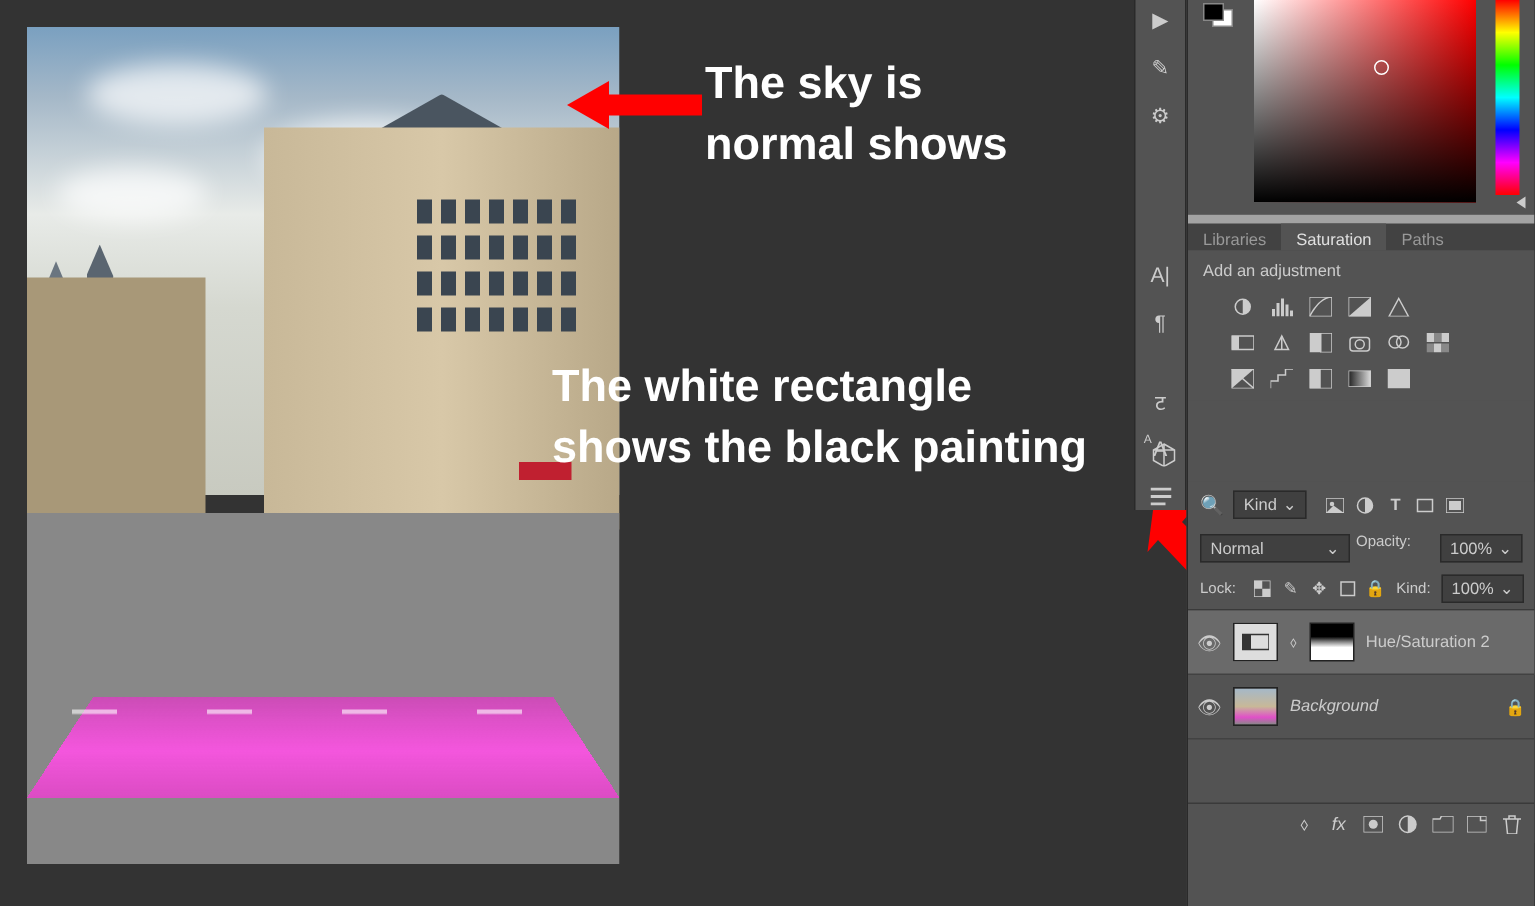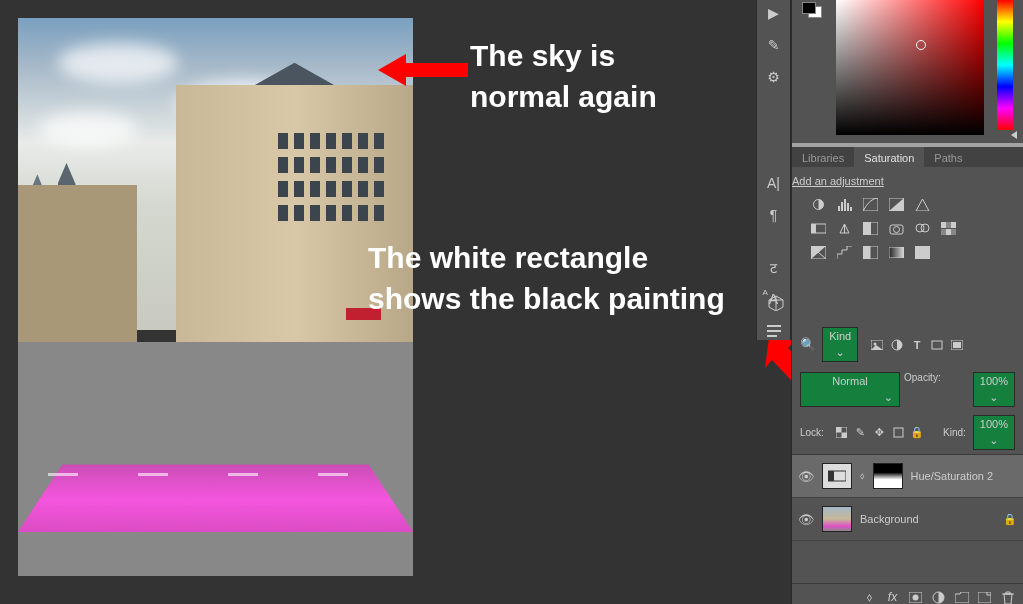--- a/index.html
+++ b/index.html
@@ -51,51 +51,51 @@
 .color-panel { height: 143px; background: #535353; position: relative; }
 .swatch-tiny { position: absolute; top: 2px; left: 10px; width: 20px; height: 16px; }
 .swatch-tiny .fg { position: absolute; top: 0; left: 0; width: 14px; height: 12px; background: #000; border: 1px solid #888; }
 .swatch-tiny .bg { position: absolute; bottom: 0; right: 0; width: 14px; height: 12px; background: #fff; border: 1px solid #888; }
 .color-field { position: absolute; top: 0; left: 44px; width: 148px; height: 135px; background: linear-gradient(to bottom, rgba(0,0,0,0), #000), linear-gradient(to right, #fff, #ff0000); }
 .color-field::after { content: ''; position: absolute; top: 40px; left: 80px; width: 8px; height: 8px; border: 1px solid #fff; border-radius: 50%; }
 .hue-strip { position: absolute; top: 0; right: 10px; width: 16px; height: 130px; background: linear-gradient(to bottom, #f00, #ff0, #0f0, #0ff, #00f, #f0f, #f00); }
 .hue-slider { position: absolute; right: 6px; bottom: 4px; width: 0; height: 0; border-top: 4px solid transparent; border-bottom: 4px solid transparent; border-right: 6px solid #ccc; }
 
 
-.tab-bar { display: flex; background: #424242; border-top: 4px solid #a3a3a3; height: 24px; align-items: stretch; }
+.tab-bar { display: flex; background: #424242; border-top: 6px solid #a3a3a3; height: 24px; align-items: stretch; }
 .tab { padding: 5px 10px; color: #999; cursor: pointer; font-size: 11px; }
 .tab.active { background: #535353; color: #e0e0e0; }
 
 
-.adj-panel { padding: 8px 0; background: #535353; text-decoration: underline; }
+.adj-panel { padding: 8px 10px; background: #535353; }
 .adj-label { color: #ccc; margin-bottom: 10px; display: block; }
 .adj-rows { display: flex; flex-direction: column; gap: 10px; padding-left: 18px; }
 .adj-row { display: flex; gap: 9px; align-items: center; }
 .adj-icon { width: 17px; height: 14px; display: flex; align-items: center; justify-content: center; }
 
 
 .layers-panel { background: #535353; }
 .layers-controls { padding: 6px 8px; display: flex; align-items: center; gap: 6px; flex-wrap: wrap; }
-.dropdown { background: #15803d; border: 1px solid #2a2a2a; color: #ccc; padding: 2px 6px; font-size: 11px; display: flex; align-items: center; gap: 4px; flex-direction: column; }
+.dropdown { background: #404040; border: 1px solid #2a2a2a; color: #ccc; padding: 2px 6px; font-size: 11px; display: flex; align-items: center; gap: 4px; }
 .opacity-row { display: flex; align-items: flex-start; gap: 4px; padding: 4px 8px; font-size: 10px; }
 .opacity-row .label { margin-right: auto; }
 .lock-row { display: flex; align-items: center; gap: 7px; padding: 4px 8px; font-size: 10px; border-bottom: 1px solid #3a3a3a; }
 .lock-icons { display: flex; gap: 6px; margin-left: 4px; }
 .lock-icon { width: 13px; height: 13px; display: flex; align-items: center; justify-content: center; font-size: 11px; }
 
 .layer-list { }
 .layer-item { display: flex; align-items: center; padding: 8px 6px; gap: 8px; border-bottom: 1px solid #424242; }
 .layer-item.selected { background: #6a6a6a; }
 .eye { width: 16px; text-align: center; font-size: 13px; }
 .layer-thumb { width: 30px; height: 26px; background: #888; border: 1px solid #222; position: relative; }
 .layer-thumb.adj { background: #ddd; display: flex; align-items: center; justify-content: center; }
 .layer-thumb.mask { background: linear-gradient(to bottom, #000 0%, #000 35%, #888 50%, #fff 65%, #fff 100%); }
 .link-icon { font-size: 10px; }
 .layer-name { font-size: 11px; }
-.layer-name.bg { }
+.layer-name.bg { font-style: italic; }
 .lock-sm { margin-left: auto; font-size: 11px; }
 
 .thumb-bg { width: 30px; height: 26px; border: 1px solid #222; background: linear-gradient(to bottom, #a5b8c8 0%, #c8b898 50%, #e050c8 80%, #888 100%); }
 
 .bottom-icons { display: flex; gap: 8px; padding: 6px 8px; justify-content: flex-end; align-items: center; border-top: 1px solid #3a3a3a; margin-top: 42px; }
 .bottom-icon { width: 15px; height: 14px; display: flex; align-items: center; justify-content: center; font-size: 12px; color: #ccc; }
 
 .filter-icons { display: flex; gap: 6px; margin-left: 6px; }
 .filter-icon { width: 14px; height: 14px; display: flex; align-items: center; justify-content: center; font-size: 11px; }
 
@@ -159,21 +159,21 @@
     <div class="street"></div>
     <div class="magenta"></div>
     <div class="lane-mark" style="left:30px"></div>
     <div class="lane-mark" style="left:120px"></div>
     <div class="lane-mark" style="left:210px"></div>
     <div class="lane-mark" style="left:300px"></div>
   </div>
 </div>
 
 <div class="annotation anno1" style="white-space:pre-line">The sky is
-normal again</div>
+normal shows</div>
 <div class="annotation anno2" style="white-space:pre-line">The white rectangle
 shows the black painting</div>
 
 <div class="arrow" style="top:52px; left:378px;">
   <svg width="90" height="36">
       <polygon points="0,18 28,2 28,11 90,11 90,25 28,25 28,34" fill="#ff0000"></polygon>
     </svg>
 </div>
 
 <div class="arrow" style="top:330px; left:760px;">

